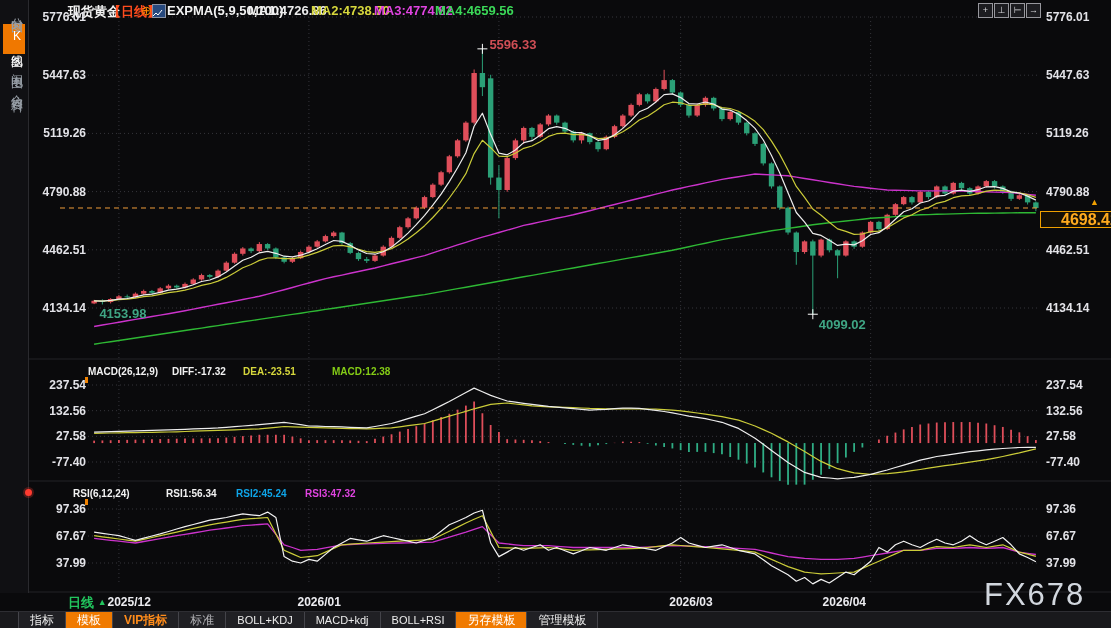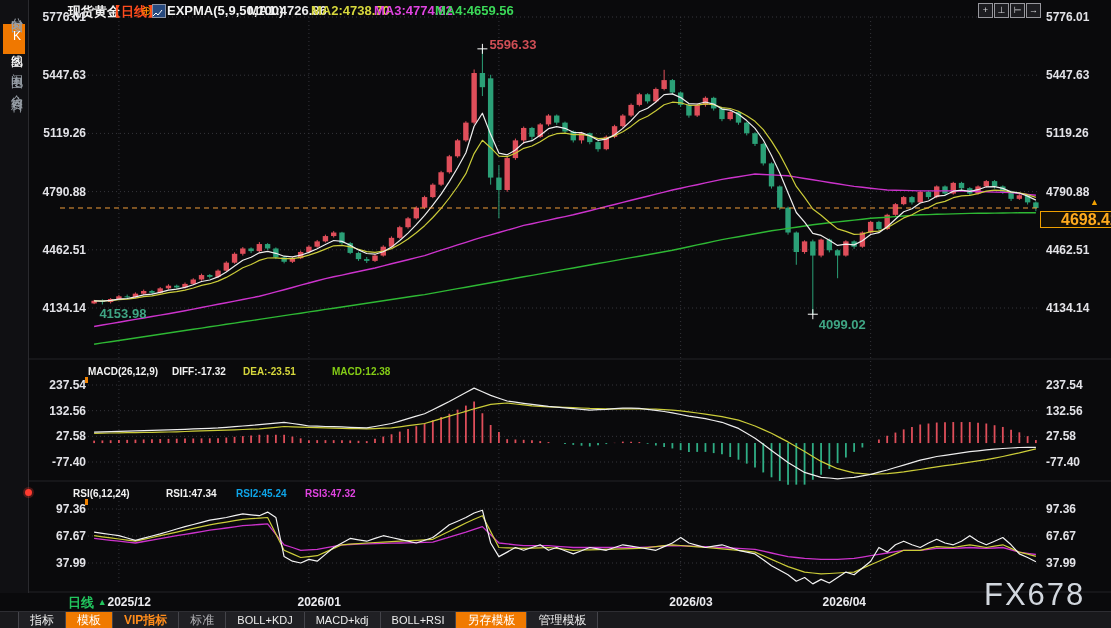--- a/index.html
+++ b/index.html
@@ -459,21 +459,21 @@
   <div class="reddot"></div>
   <div class="phandle" style="top:377px;"></div>
   <div class="phandle" style="top:499px;"></div>
 
   <span class="ph" style="left:88px;top:366px;color:#f2f2f2;">MACD(26,12,9)</span>
   <span class="ph" style="left:172px;top:366px;color:#f2f2f2;">DIFF:-17.32</span>
   <span class="ph" style="left:243px;top:366px;color:#d6d73c;">DEA:-23.51</span>
   <span class="ph" style="left:312px;top:366px;color:#84cc16;margin-left:20px;">MACD:12.38</span>
 
   <span class="ph" style="left:73px;top:488px;color:#f2f2f2;">RSI(6,12,24)</span>
-  <span class="ph" style="left:166px;top:488px;color:#f2f2f2;">RSI1:47.34</span>
+  <span class="ph" style="left:166px;top:488px;color:#f2f2f2;">RSI1:56.34</span>
   <span class="ph" style="left:236px;top:488px;color:#0ea5e9;">RSI2:45.24</span>
   <span class="ph" style="left:305px;top:488px;color:#e044e0;">RSI3:47.32</span>
 
   <div class="pricebox" id="pricebox" style="top: 210.989px;">4698.42</div>
   <div class="pricemark" id="pricemark" style="left: 1090px; top: 196.989px;">▲</div>
 
   <div class="period">
     <span>日线</span>
     <span class="arr">▲</span>
   </div>

